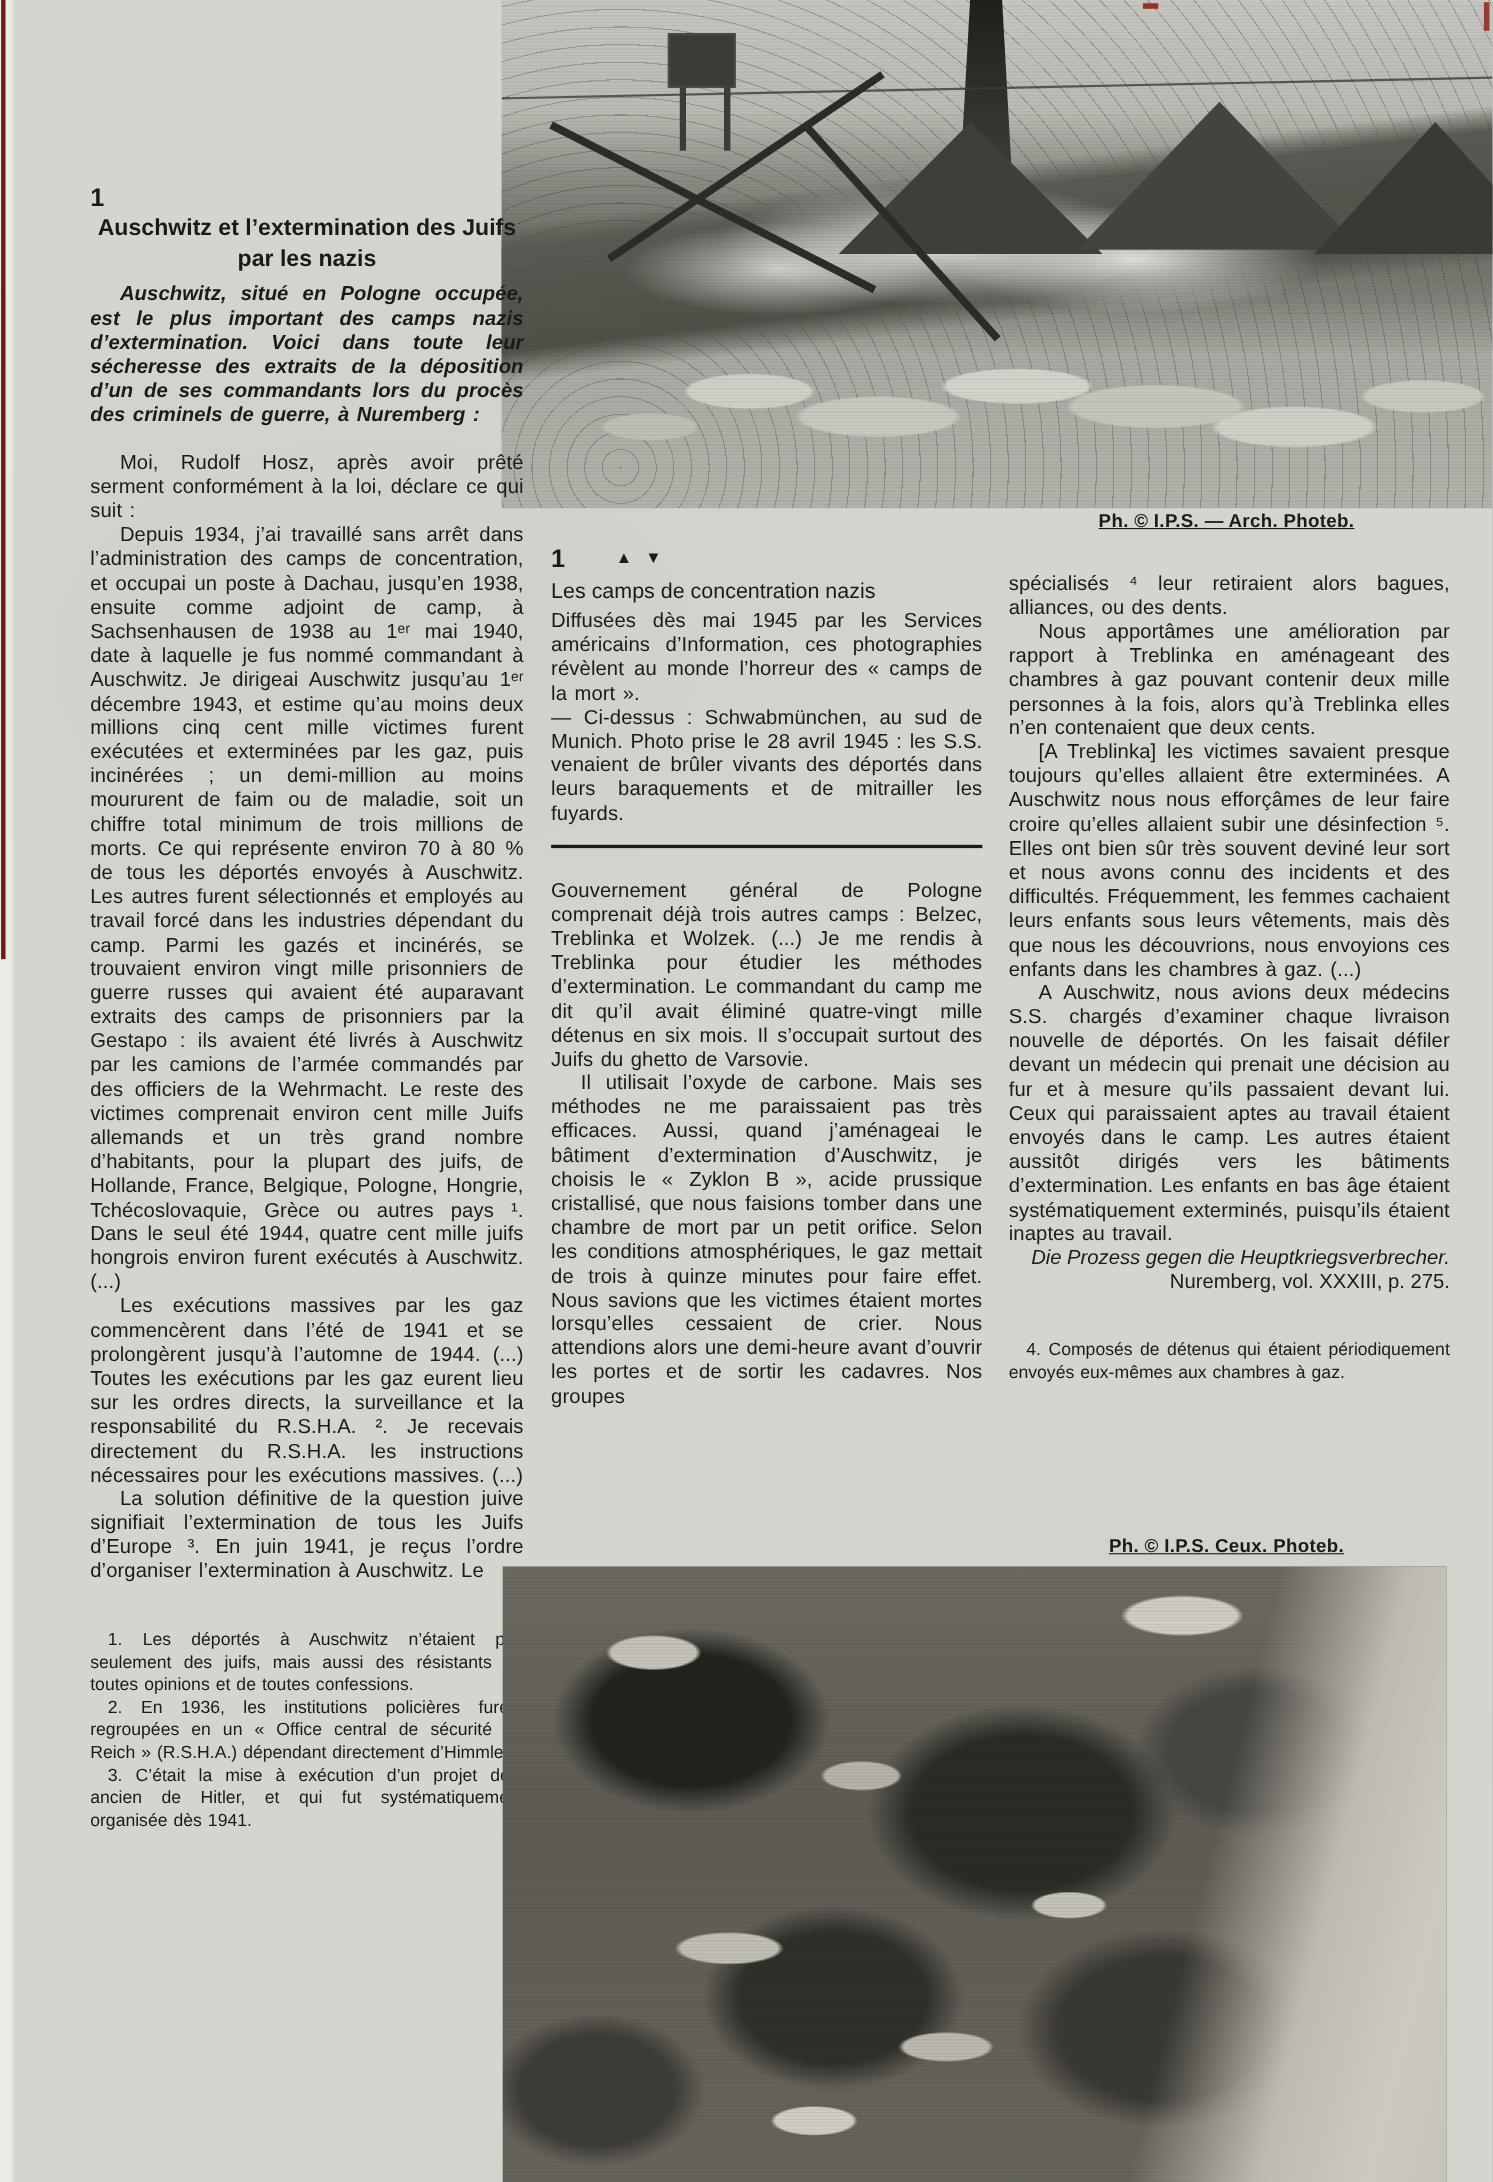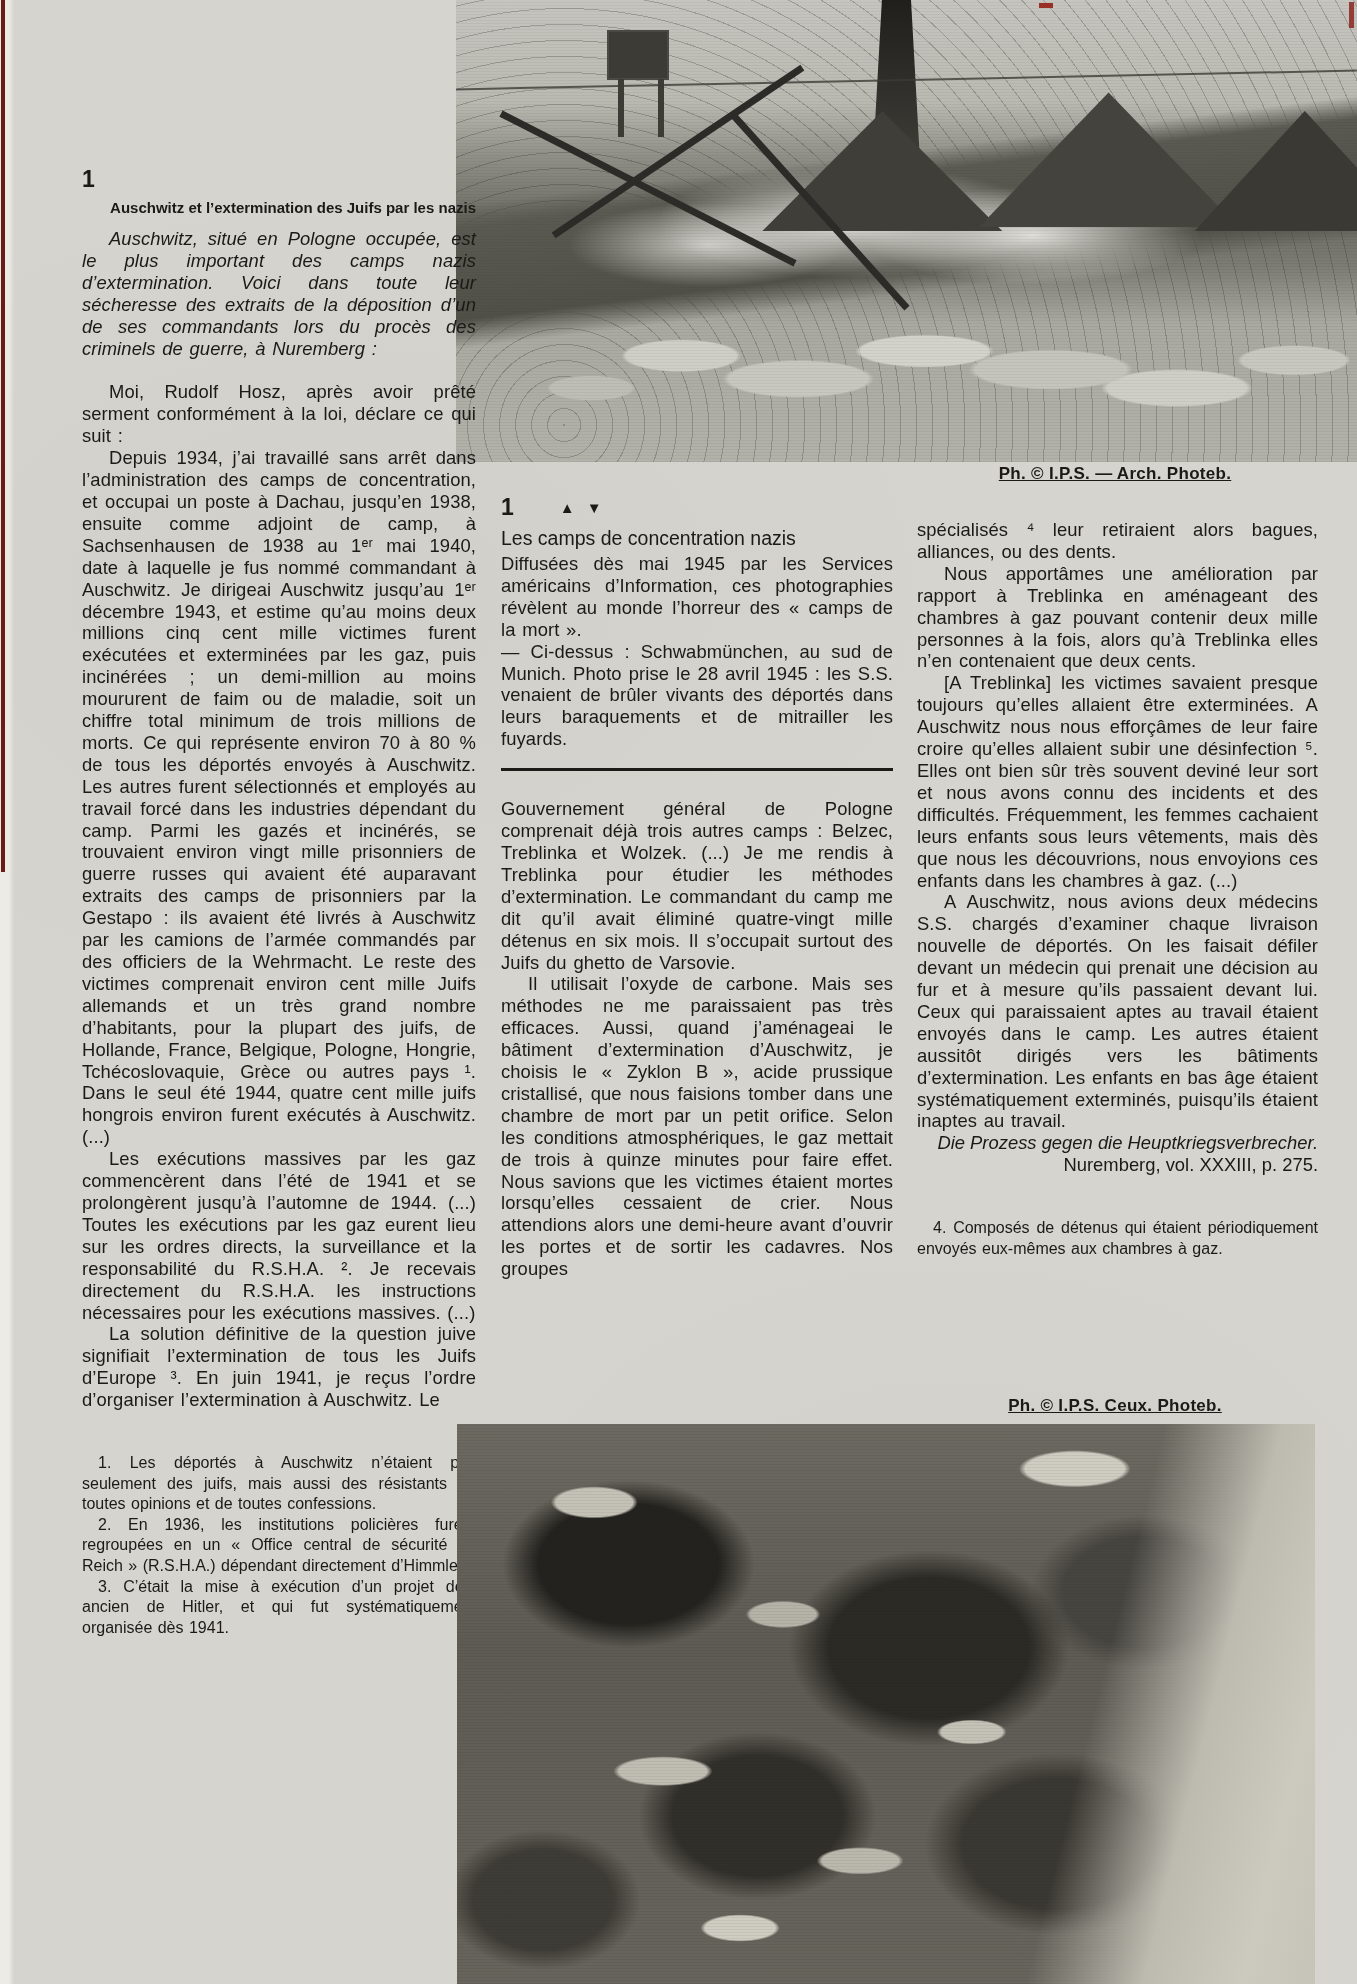--- a/index.html
+++ b/index.html
@@ -13,22 +13,22 @@
     overflow:hidden;
     font-family:"Liberation Sans","DejaVu Sans",sans-serif;
     color:#1b1a17;
   }
   
   .col{position:absolute;text-align:justify;}
   .col-left{left:82px;top:166px;width:394px;}
   .col-mid{left:501px;top:492px;width:392px;}
   .col-right{left:917px;top:519px;width:401px;}
   .doc-num{font-size:23px;font-weight:700;line-height:26px;}
-  .doc-title{margin:2px 0 6px 0;font-size:15px;font-weight:700;line-height:28px;text-align:right;}
-  .intro{font-style:italic;font-weight:400;}
+  .doc-title{margin:2px 0 6px 0;font-size:21px;font-weight:700;line-height:28px;text-align:center;}
+  .intro{font-style:italic;font-weight:700;}
   p{margin:0;}
   .body-p,.intro,.caption-p{font-size:18.4px;line-height:21.9px;text-indent:27px;word-spacing:1.5px;letter-spacing:0.1px;}
   .no-indent{text-indent:0;}
   .gap-top{margin-top:22px;}
   .footnotes{margin-top:42px;}
   .footnote-p{font-size:16px;line-height:20.6px;text-indent:16px;word-spacing:1px;}
   
   .caption-head{display:flex;align-items:center;height:30px;margin-bottom:4px;}
   .caption-head .num{font-size:23px;font-weight:700;}
   .caption-head .tri{font-size:15px;margin-left:12px;}

